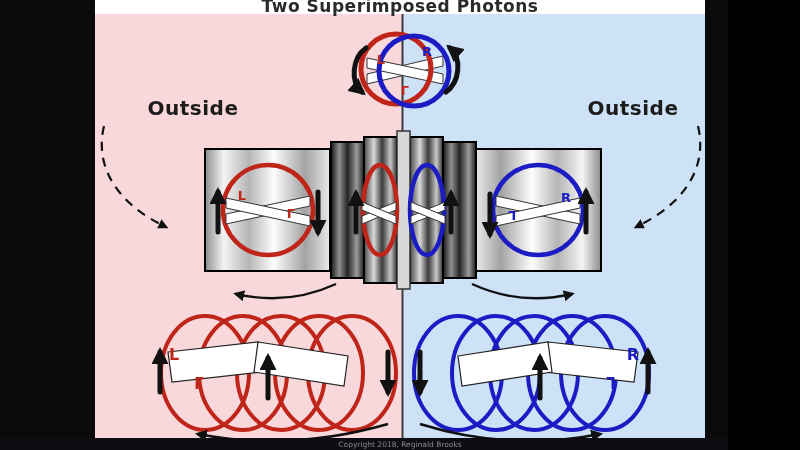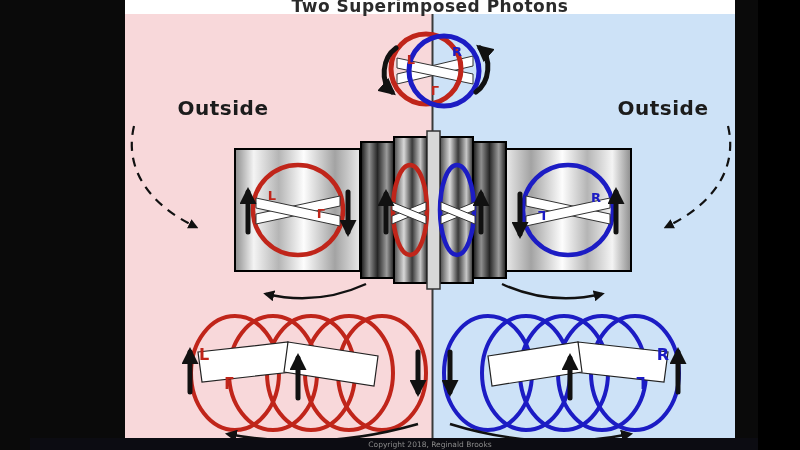--- a/index.html
+++ b/index.html
@@ -1,18 +1,18 @@
 <!DOCTYPE html>
 <html><head>
 <meta charset="utf-8">
 <style>
   html,body{margin:0;padding:0;background:#000;}
   .stage{
     position:relative;width:728px;height:450px;overflow:hidden;
-    background:#0a0a0a;font-family:"DejaVu Sans",sans-serif;padding-left:30px;
+    background:#0a0a0a;font-family:"DejaVu Sans",sans-serif;
   }
   svg{display:block}
   text{font-family:"DejaVu Sans",sans-serif;}
   .hand{font-weight:600;letter-spacing:.5px;}
   .letter{font-weight:bold;}
 </style>
 </head>
 <body>
 
 <div class="stage">

